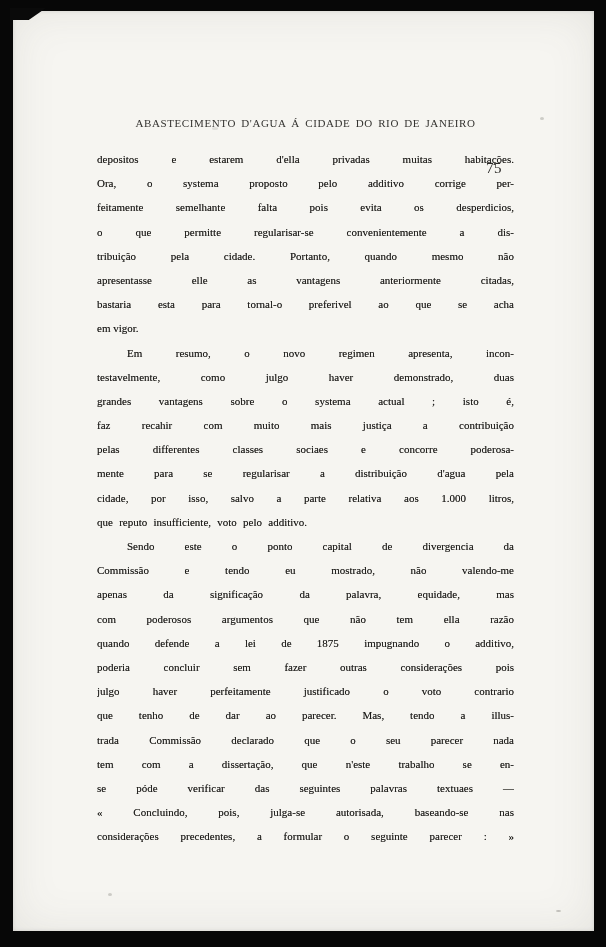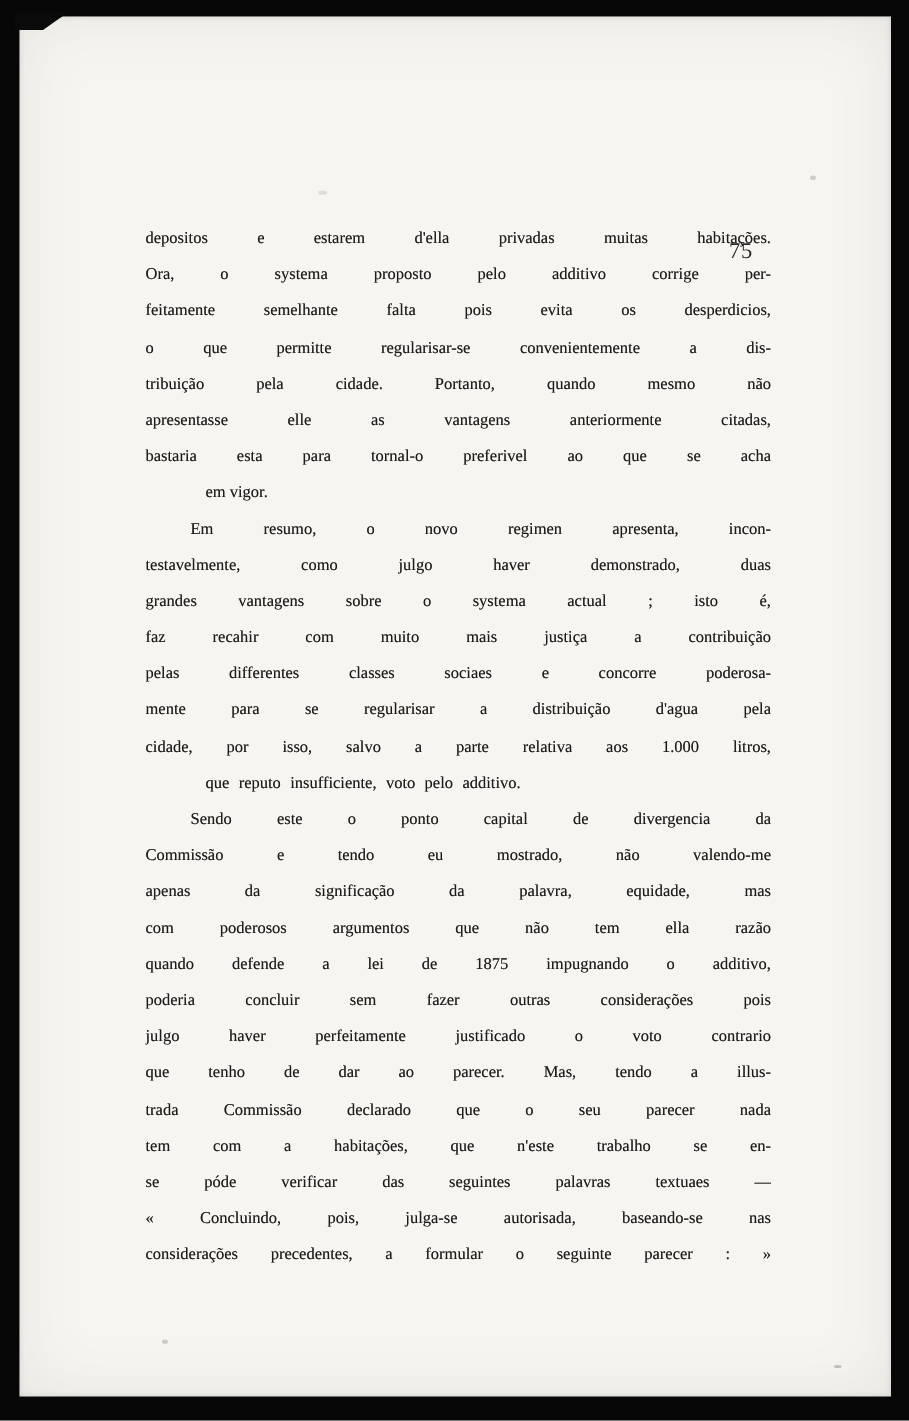--- a/index.html
+++ b/index.html
@@ -70,21 +70,20 @@
   .line {
     height: 24.2px;
     overflow: hidden;
     text-align: justify;
     text-align-last: justify;
     white-space: normal;
   }
   .line.left {
     text-align: left;
     text-align-last: left;
-    margin-left: 40px;
   }
   .line.wide {
     word-spacing: 3.5px;
     text-align: right;
   }
   .line.indent {
     text-indent: 30px;
   }
   .line.italic {
   }
@@ -98,20 +97,23 @@
   .speck.s3 { left: 527px; top: 106px; width: 4px; height: 3px; }
   .speck.s4 { left: 199px; top: 116px; width: 6px; height: 3px; background: rgba(60,58,52,0.12); }
 </style>
 </head>
 <body>
 
 <div class="scan">
   <div class="paper">
     <div class="notch"></div>
 
+    <div class="running-head">
+      <span>ABASTECIMENTO D'AGUA Á CIDADE DO RIO DE JANEIRO</span>
+    </div>
 
     <div class="folio">75</div>
 
     <div class="textblock" id="textblock">
         <div class="line">depositos e estarem d'ella privadas muitas habitações.</div>
         <div class="line">Ora, o systema proposto pelo additivo corrige per-</div>
         <div class="line">feitamente semelhante falta pois evita os desperdicios,</div>
         <div class="line">o que permitte regularisar-se convenientemente a dis-</div>
         <div class="line">tribuição pela cidade. Portanto, quando mesmo não</div>
         <div class="line">apresentasse elle as vantagens anteriormente citadas,</div>
@@ -127,21 +129,21 @@
         <div class="line left wide">que reputo insufficiente, voto pelo additivo.</div>
         <div class="line indent">Sendo este o ponto capital de divergencia da</div>
         <div class="line">Commissão e tendo eu mostrado, não valendo-me</div>
         <div class="line">apenas da significação da palavra, equidade, mas</div>
         <div class="line">com poderosos argumentos que não tem ella razão</div>
         <div class="line">quando defende a lei de 1875 impugnando o additivo,</div>
         <div class="line">poderia concluir sem fazer outras considerações pois</div>
         <div class="line">julgo haver perfeitamente justificado o voto contrario</div>
         <div class="line">que tenho de dar ao parecer. Mas, tendo a illus-</div>
         <div class="line">trada Commissão declarado que o seu parecer nada</div>
-        <div class="line">tem com a habitações, que n'este trabalho se en-</div>
+        <div class="line">tem com a dissertação, que n'este trabalho se en-</div>
         <div class="line">se póde verificar das seguintes palavras textuaes —</div>
         <div class="line italic">« Concluindo, pois, julga-se autorisada, baseando-se nas</div>
         <div class="line italic">considerações precedentes, a formular o seguinte parecer : »</div>
       </div>
 
     <div class="speck s1"></div>
     <div class="speck s2"></div>
     <div class="speck s3"></div>
     <div class="speck s4"></div>
   </div>

